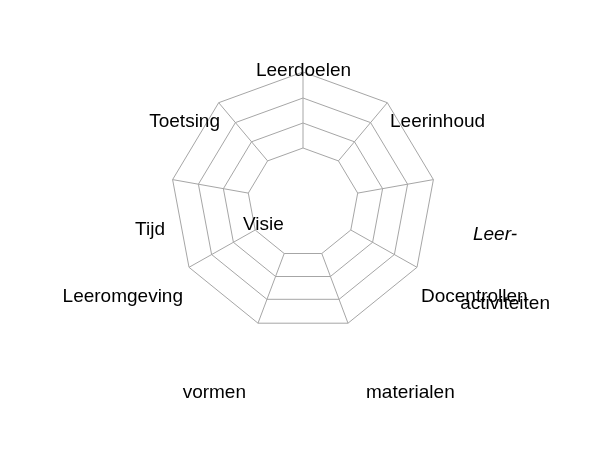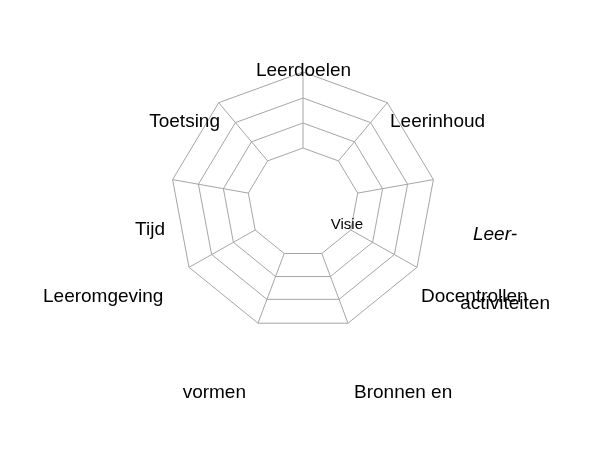--- a/index.html
+++ b/index.html
@@ -36,25 +36,25 @@
     font-size: 19px;
     line-height: 23px;
     color: #000000;
     white-space: pre;
     text-align: center;
     letter-spacing: 0px;
   }
   .center-label {
     position: absolute;
     font-family: "Liberation Sans", sans-serif;
-    font-size: 15px;
+    font-size: 19px;
     line-height: 23px;
     color: #000000;
     white-space: pre;
-    text-align: right;
+    text-align: left;
   }
 </style>
 </head>
 <body>
 
 <div id="canvas">
 
   <svg id="web-svg" viewBox="0 0 605 454" xmlns="http://www.w3.org/2000/svg">
 
     <polygon fill="none" stroke="#a6a6a6" stroke-width="1" points="303.0,72.0 387.3,102.7 433.4,179.6 417.0,267.3 348.0,323.2 258.0,323.2 189.0,267.3 172.6,179.6 218.7,102.7"></polygon>
@@ -83,29 +83,28 @@
   <div class="axis-label" style="left:390px; top:109px; width:115px; text-align:left;">Leerinhoud</div>
 
   <div class="axis-label" style="left:440px; top:176px; width:110px; text-align:left;">
     <div style="text-align:center;font-style:italic;">Leer-</div>
     <div style="text-align:right;">activiteiten</div>
   </div>
 
   <div class="axis-label" style="left:421px; top:284px; width:140px; text-align:left;">Docentrollen</div>
 
   <div class="axis-label" style="left:354px; top:334px; width:125px; text-align:left;">
-    <div>Bronnen en</div>
     <div style="padding-left:12px;">materialen</div>
   </div>
 
   <div class="axis-label" style="left:126px; top:334px; width:128px; text-align:right;">
     <div style="padding-right:8px;">vormen</div>
   </div>
 
-  <div class="axis-label" style="left:43px; top:284px; width:140px; text-align:left;">Leeromgeving</div>
+  <div class="axis-label" style="left:43px; top:284px; width:140px; text-align:right;">Leeromgeving</div>
 
   <div class="axis-label" style="left:70px; top:191px; width:95px; text-align:right;margin-top:26px;">Tijd</div>
 
   <div class="axis-label" style="left:72px; top:109px; width:148px; text-align:right;">Toetsing</div>
 
   <div class="center-label" style="left:243px; top:212px; width:120px;">Visie</div>
 
 </div>
 
 </body></html>

